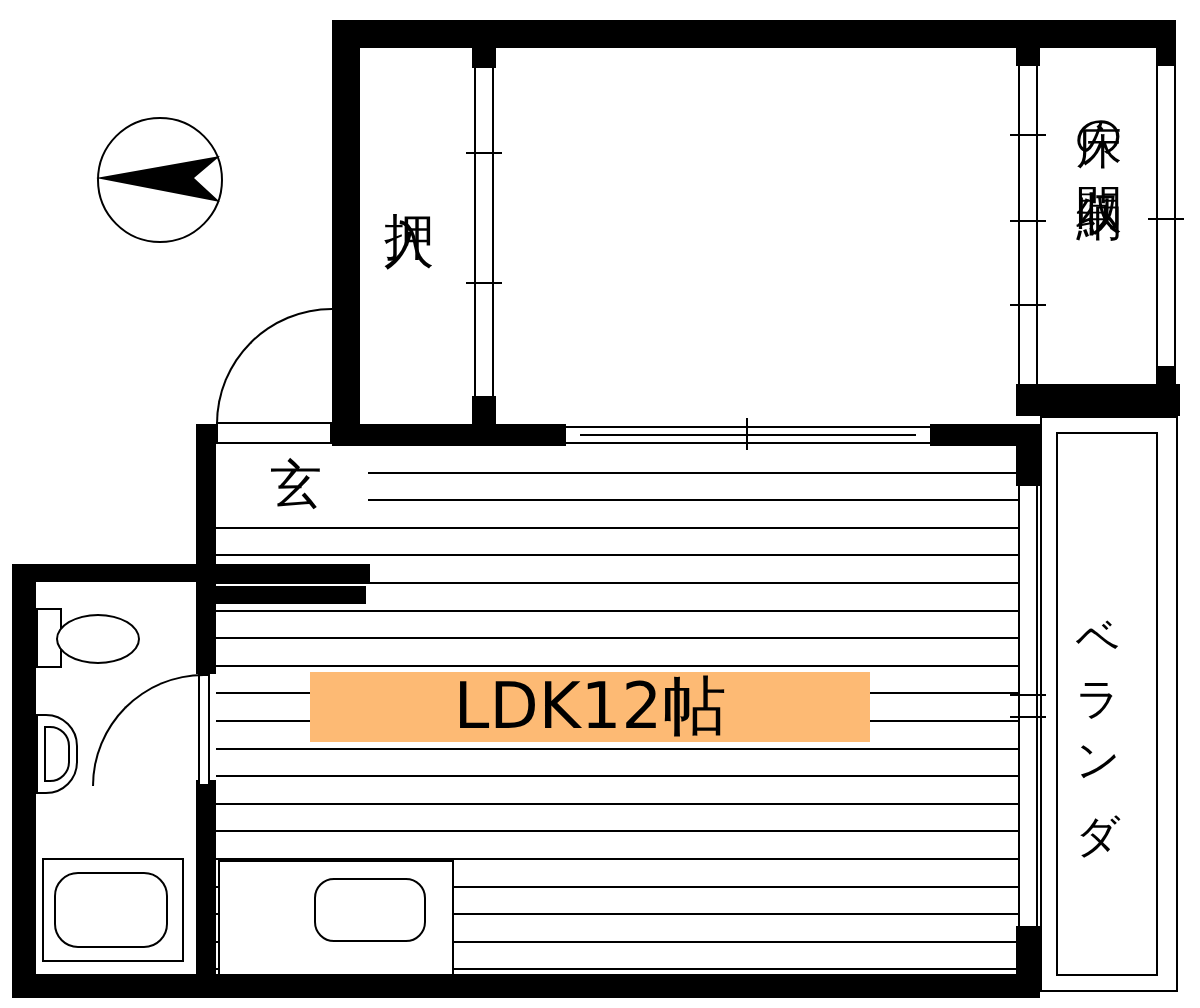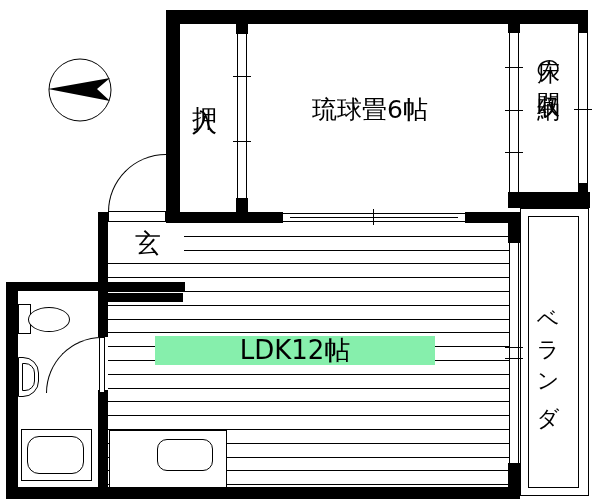--- a/index.html
+++ b/index.html
@@ -87,19 +87,18 @@
 
   <div class="outline" style="left:109px;top:430px;width:118px;height:58px;"></div>
   <div class="thin" style="left:157px;top:439px;width:56px;height:32px;border-radius:10px;"></div>
 
   <svg style="position:absolute;left:48px;top:57px;" width="64" height="66" viewBox="0 0 64 66">
     <circle cx="32" cy="33" r="31" fill="none" stroke="#000" stroke-width="1"></circle>
     <polygon points="0,32 62,21 49,32 62,44" fill="#000"></polygon>
   </svg>
 
   <div class="lbl vtext" style="left:190px;top:86px;width:28px;height:120px;font-size:25px;letter-spacing:3px;">押入</div>
-  <div class="lbl h" style="left:240px;top:96px;width:260px;font-size:25px;">琉球畳6帖</div>
   <div class="lbl vtext" style="left:533px;top:42px;width:28px;height:160px;font-size:23px;letter-spacing:3px;">床の間収納</div>
   <div class="lbl h" style="left:112px;top:229px;width:72px;font-size:26px;">玄</div>
-  <div class="lbl h" style="left:155px;top:336px;width:280px;font-size:26px;background:#86efac;">LDK12帖</div>
+  <div class="lbl h" style="left:155px;top:336px;width:280px;font-size:32px;background:#fdba74;">LDK12帖</div>
   <div class="lbl vtext" style="left:532px;top:294px;width:28px;height:140px;font-size:22px;letter-spacing:7px;">ベランダ</div>
 
 </div>
 
 </body></html>

